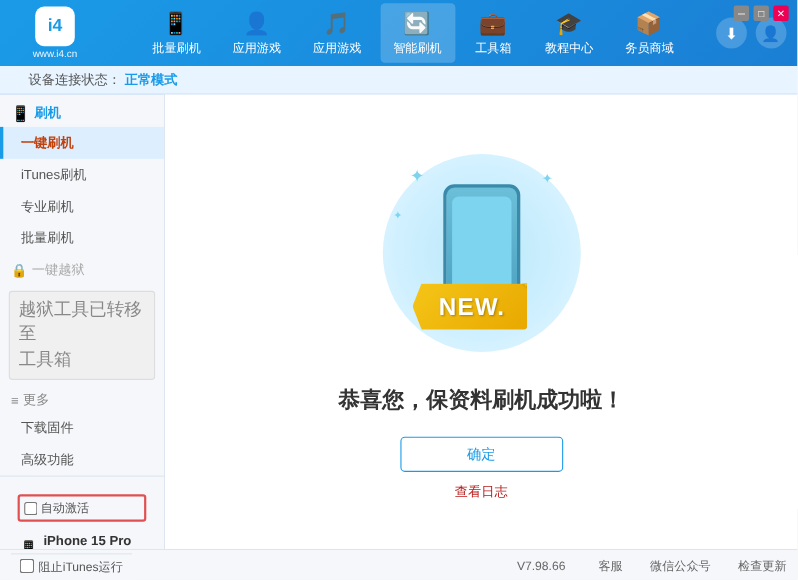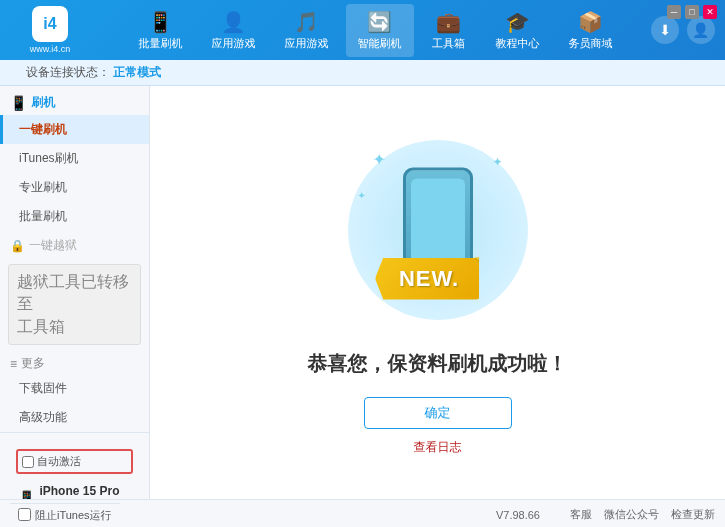--- a/index.html
+++ b/index.html
@@ -297,21 +297,21 @@
       background: #f5f7fa;
       border-top: 1px solid #dde5ee;
       display: flex;
       align-items: center;
       padding: 0 10px;
       gap: 20px;
       font-size: 11px;
       color: #666;
     }
     .bottom-bar .version { margin-left: auto; margin-right: 10px; }
-    .bottom-bar .bottom-links { display: flex; gap: 12px; }
+    .bottom-bar .bottom-links { display: flex; gap: 25px; }
     .bottom-link { color: #666; cursor: pointer; }
 
     
     .device-section {
       margin-top: auto;
       border-top: 1px solid #dde5ee;
       padding: 16px;
     }
     .auto-activate-row {
       display: flex;

